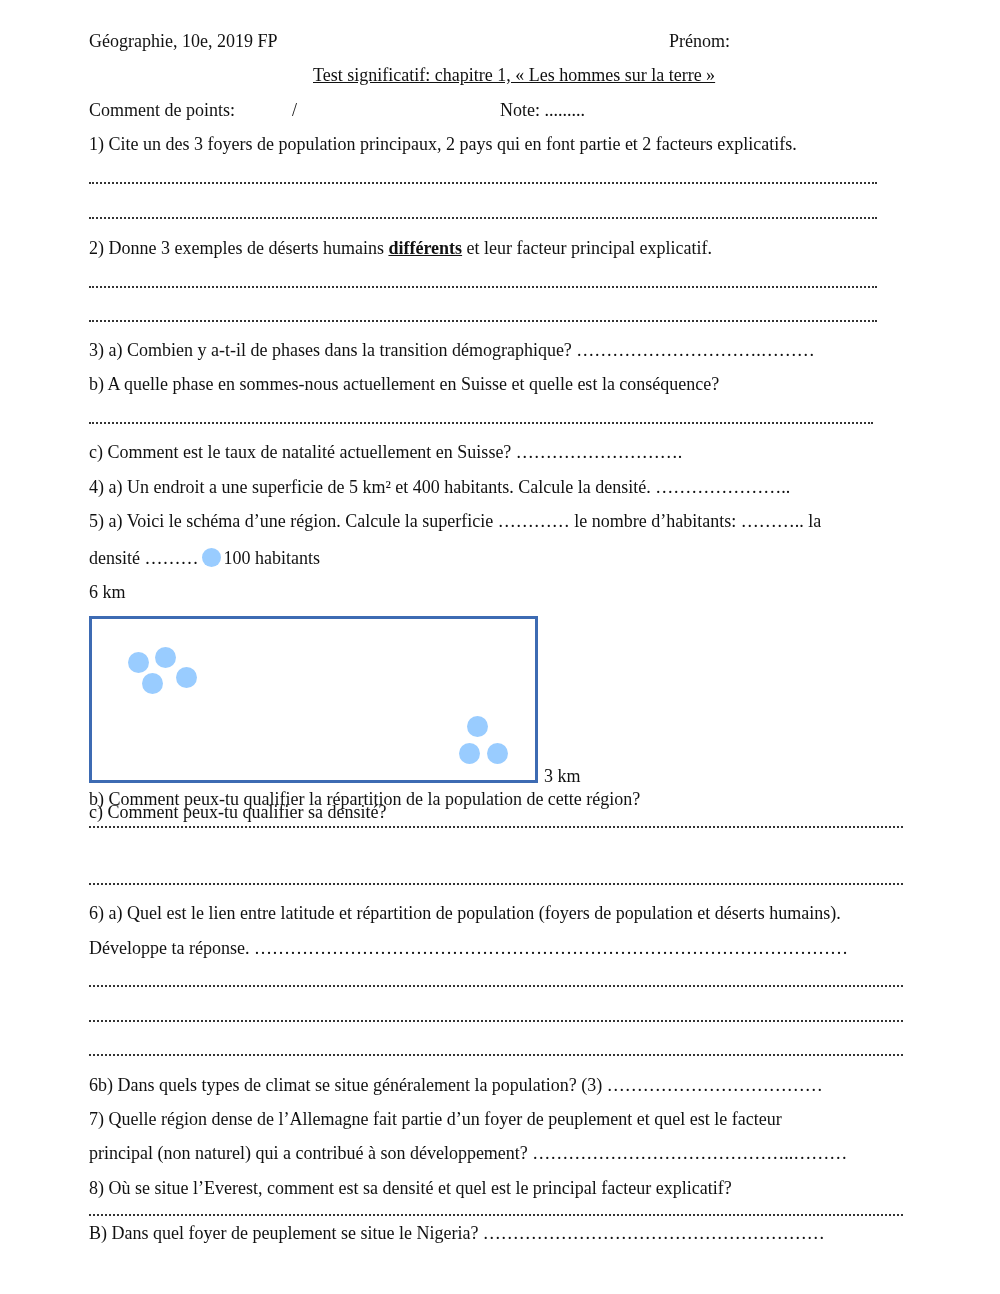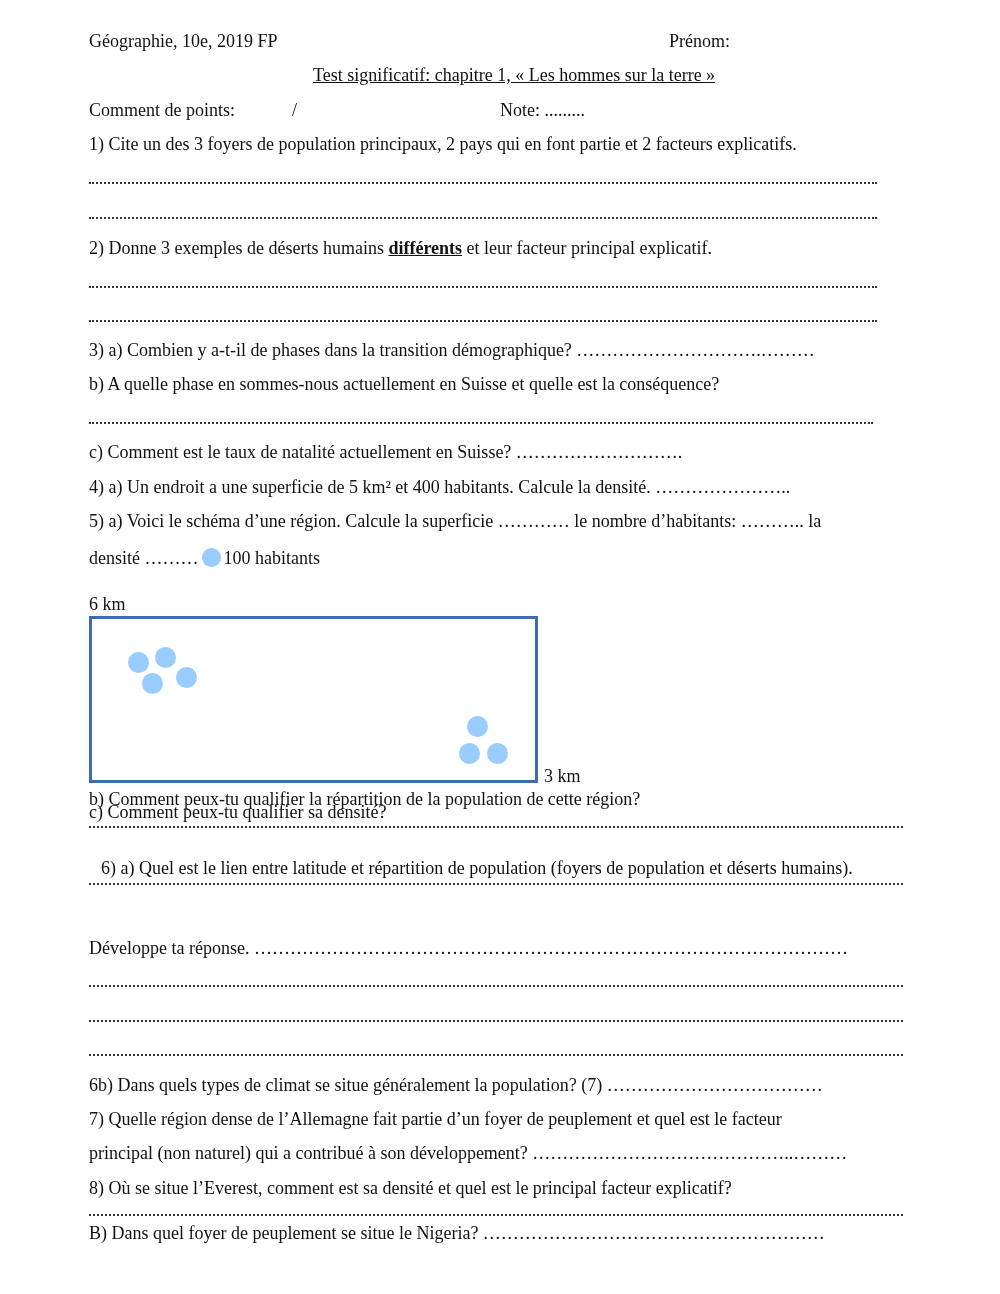--- a/index.html
+++ b/index.html
@@ -39,43 +39,43 @@
 <div class="line" style="top:374px;">b) A quelle phase en sommes-nous actuellement en Suisse et quelle est la conséquence?</div>
 <div class="dotrule" style="top:422px; width:784px;"></div>
 <div class="line" style="top:442px;">c) Comment est le taux de natalité actuellement en Suisse? ……………………….</div>
 
 <div class="line" style="top:477px;">4) a) Un endroit a une superficie de 5 km² et 400 habitants. Calcule la densité. …………………..</div>
 
 <div class="line" style="top:511px;">5) a) Voici le schéma d’une région. Calcule la superficie ………… le nombre d’habitants: ……….. la</div>
 <div class="line" style="top:548px;">
   <span>densité ………</span><span class="dot-circle"></span><span>100 habitants</span>
 </div>
-<div class="line" style="top:594px;">6 km</div>
+<div class="line" style="top:582px;">6 km</div>
 
 <div class="region-box">
   <div class="pop-dot" style="left:36px; top:33px;"></div>
   <div class="pop-dot" style="left:63px; top:28px;"></div>
   <div class="pop-dot" style="left:50px; top:54px;"></div>
   <div class="pop-dot" style="left:84px; top:48px;"></div>
   <div class="pop-dot" style="left:375px; top:97px;"></div>
   <div class="pop-dot" style="left:367px; top:124px;"></div>
   <div class="pop-dot" style="left:395px; top:124px;"></div>
 </div>
 <div class="line" style="top:766px; left:544px;">3 km</div>
 
 <div class="line" style="top:789px;">b) Comment peux-tu qualifier la répartition de la population de cette région?</div>
 <div class="dotrule" style="top:826px; width:814px;"></div>
 <div class="line" style="top:802px;">c) Comment peux-tu qualifier sa densité?</div>
 <div class="dotrule" style="top:883px; width:814px;"></div>
 
-<div class="line" style="top:858px;margin-left:12px;">6) a) Quel est le lien entre latitude et répartition de population (foyers de population et déserts humains).</div>
+<div class="line" style="top:903px;">6) a) Quel est le lien entre latitude et répartition de population (foyers de population et déserts humains).</div>
 <div class="line" style="top:938px;">Développe ta réponse. ………………………………………………………………………………………</div>
 <div class="dotrule" style="top:985px; width:814px;"></div>
 <div class="dotrule" style="top:1020px; width:814px;"></div>
 <div class="dotrule" style="top:1054px; width:814px;"></div>
-<div class="line" style="top:1075px;">6b) Dans quels types de climat se situe généralement la population? (7) ………………………………</div>
+<div class="line" style="top:1075px;">6b) Dans quels types de climat se situe généralement la population? (3) ………………………………</div>
 
 <div class="line" style="top:1109px;">7) Quelle région dense de l’Allemagne fait partie d’un foyer de peuplement et quel est le facteur</div>
 <div class="line" style="top:1143px;">principal (non naturel) qui a contribué à son développement? ……………………………………..………</div>
 
 <div class="line" style="top:1178px;">8) Où se situe l’Everest, comment est sa densité et quel est le principal facteur explicatif?</div>
 <div class="dotrule" style="top:1214px; width:814px;"></div>
 <div class="line" style="top:1223px;">B) Dans quel foyer de peuplement se situe le Nigeria? …………………………………………………</div>
 
 </body></html>

